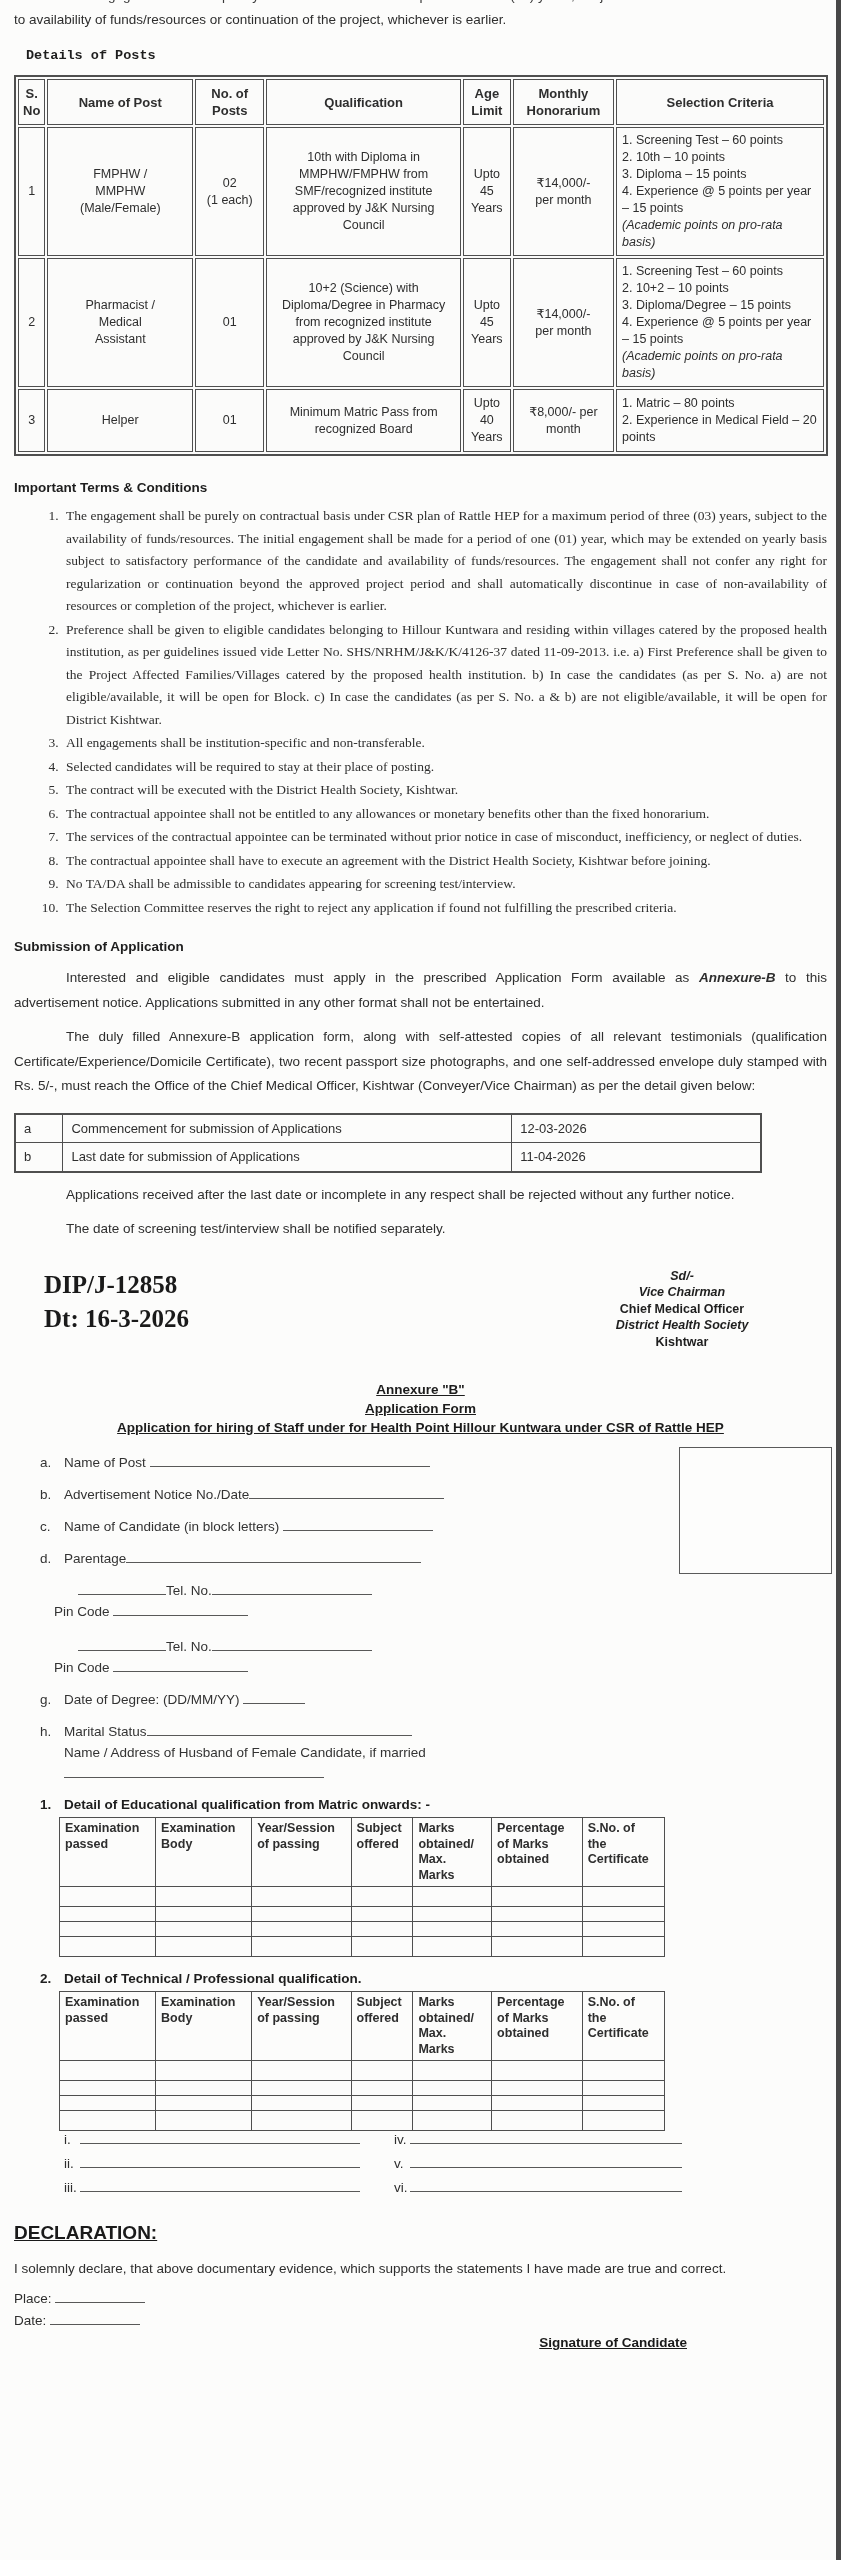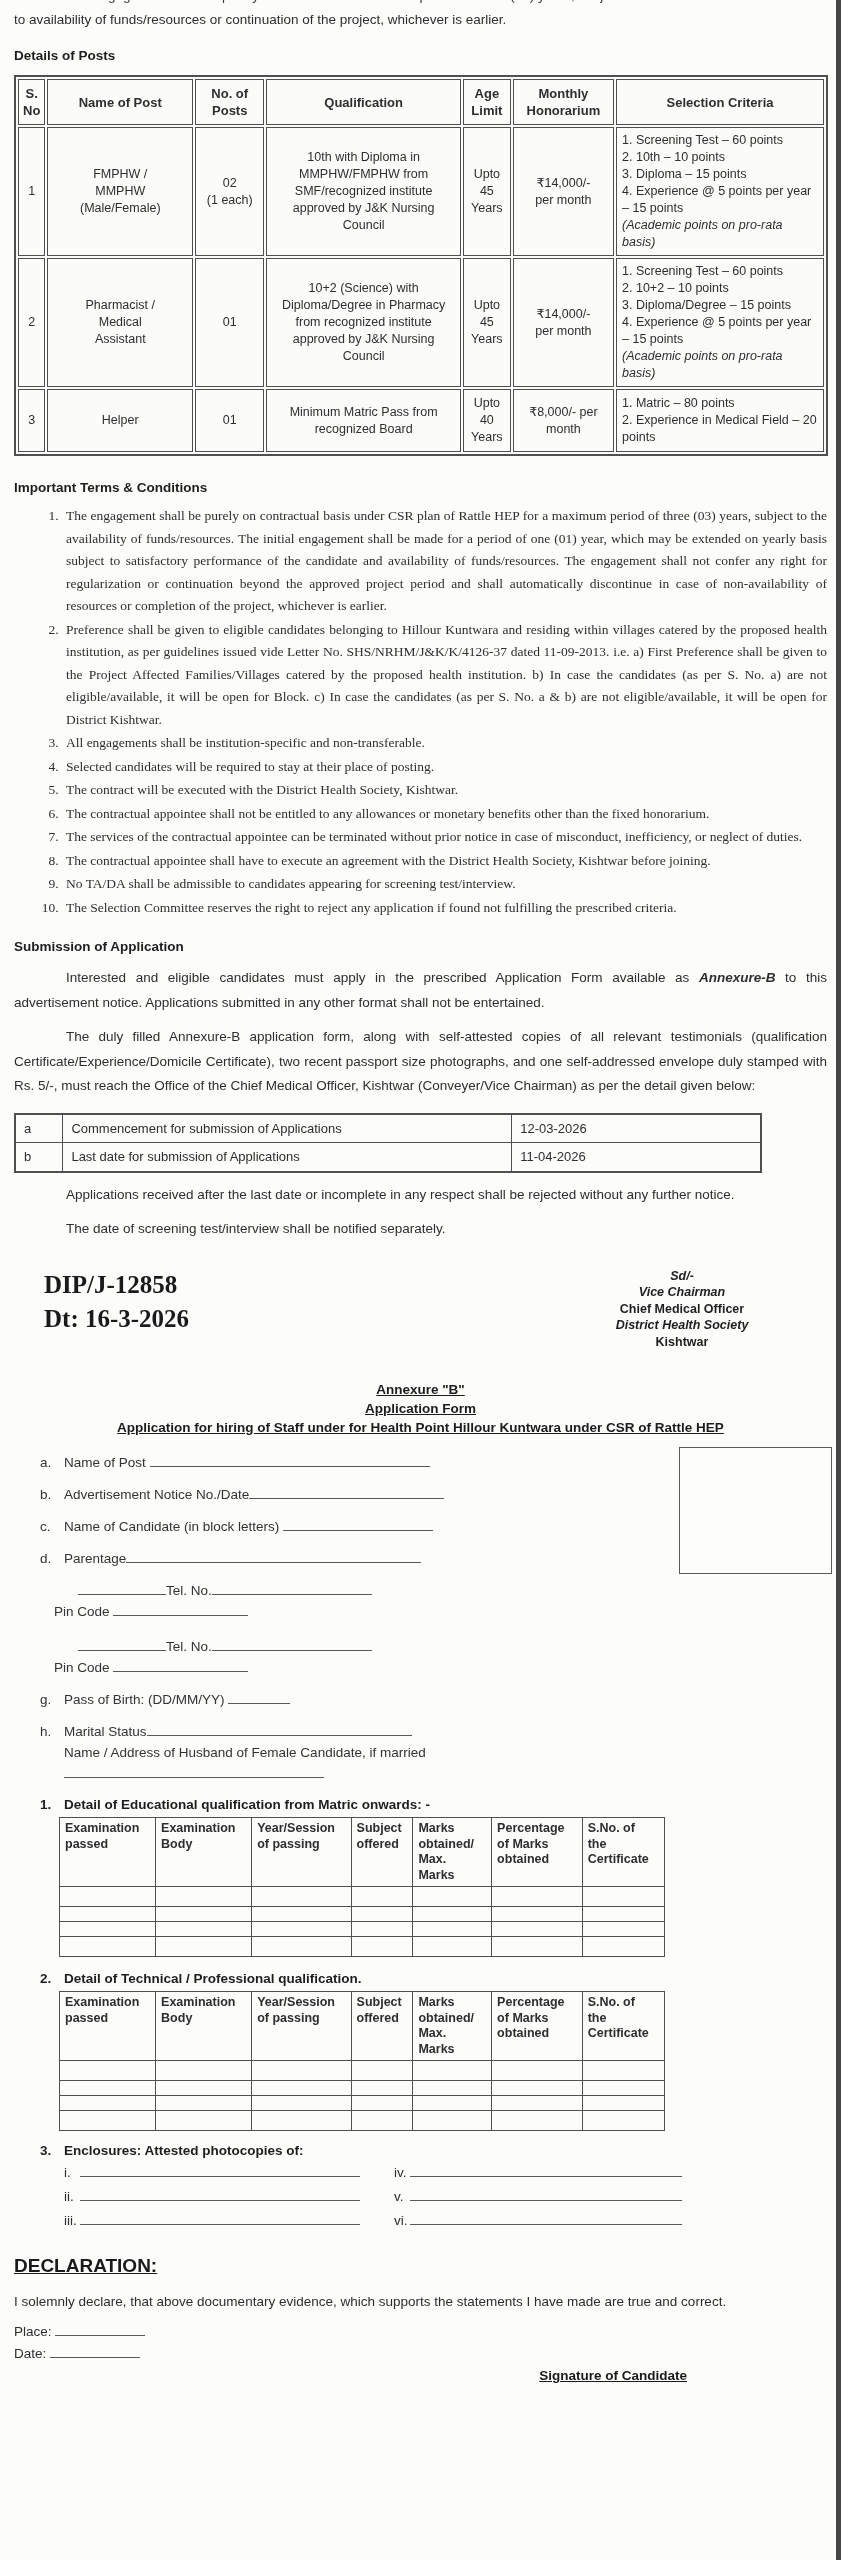--- a/index.html
+++ b/index.html
@@ -15,21 +15,21 @@
   .i { font-style: italic; }
   .u { text-decoration: underline; }
   .pre { white-space: pre-line; }
   .just { text-align: justify; }
 
   
   .intro { overflow: hidden; height: 32px; line-height: 24px; }
   .intro .clip { margin-top: -16px; text-indent: 52px; color: #3a3a3a; }
 
   .section-heading { font-weight: bold; font-size: 13.5px; color: #1e1e1e; }
-  .posts-heading { margin: 16px 0 12px 0; }
+  .posts-heading { margin: 16px 0 12px 12px; font-family: Liberation Mono, monospace; }
 
   
   table.posts {
     border-collapse: separate; border-spacing: 2px;
     border: 2px solid #4f4f4f; width: 814px; background: #fbfbfa;
     font-size: 12.5px; line-height: 17px;
   }
   table.posts th, table.posts td { border: 1px solid #4f4f4f; padding: 5px 4px; vertical-align: middle; }
   table.posts th { font-size: 13px; text-align: center; }
   table.posts td.tc { text-align: center; }
@@ -267,21 +267,21 @@
     <div class="fsub" style="margin-left:40px">
       <span>Pin Code </span><span class="fline" style="width:135px"></span>
     </div>
     <div class="fsub" style="margin-top:16px">
       <span class="fline" style="width:88px"></span><span>Tel. No.</span><span class="fline" style="width:160px"></span>
     </div>
     <div class="fsub" style="margin-left:40px;margin-bottom:13px">
       <span>Pin Code </span><span class="fline" style="width:135px"></span>
     </div>
     <div class="frow">
-      <span class="letter">g.</span><span>Pass of Birth: (DD/MM/YY) </span><span class="fline" style="width:62px"></span>
+      <span class="letter">g.</span><span>Date of Degree: (DD/MM/YY) </span><span class="fline" style="width:62px"></span>
     </div>
     <div class="frow" style="margin-bottom:2px">
       <span class="letter">h.</span><span>Marital Status</span><span class="fline" style="width:265px"></span>
     </div>
     <div class="fsub" style="margin-left:50px">
       <span>Name / Address of Husband of Female Candidate, if married</span>
     </div>
     <div class="fsub" style="margin-left:50px">
       <span class="fline" style="width:260px"></span>
     </div>
@@ -426,23 +426,20 @@
           <td class="empty"></td>
           <td class="empty"></td>
           <td class="empty"></td>
           <td class="empty"></td>
           <td class="empty"></td>
           <td class="empty"></td>
         </tr>
   </tbody>
     </table>
 
-  <div class="enc-heading">
-    <span class="qnum">3.</span><span>Enclosures: Attested photocopies of:</span>
-  </div>
   <div class="enc-row">
     <div class="enc-cell"><span class="rlet">i.</span><span class="fline" style="width:280px"></span></div>
     <div class="enc-cell"><span class="rlet">iv.</span><span class="fline" style="width:272px"></span></div>
   </div>
   <div class="enc-row">
     <div class="enc-cell"><span class="rlet">ii.</span><span class="fline" style="width:280px"></span></div>
     <div class="enc-cell"><span class="rlet">v.</span><span class="fline" style="width:272px"></span></div>
   </div>
   <div class="enc-row">
     <div class="enc-cell"><span class="rlet">iii.</span><span class="fline" style="width:280px"></span></div>

